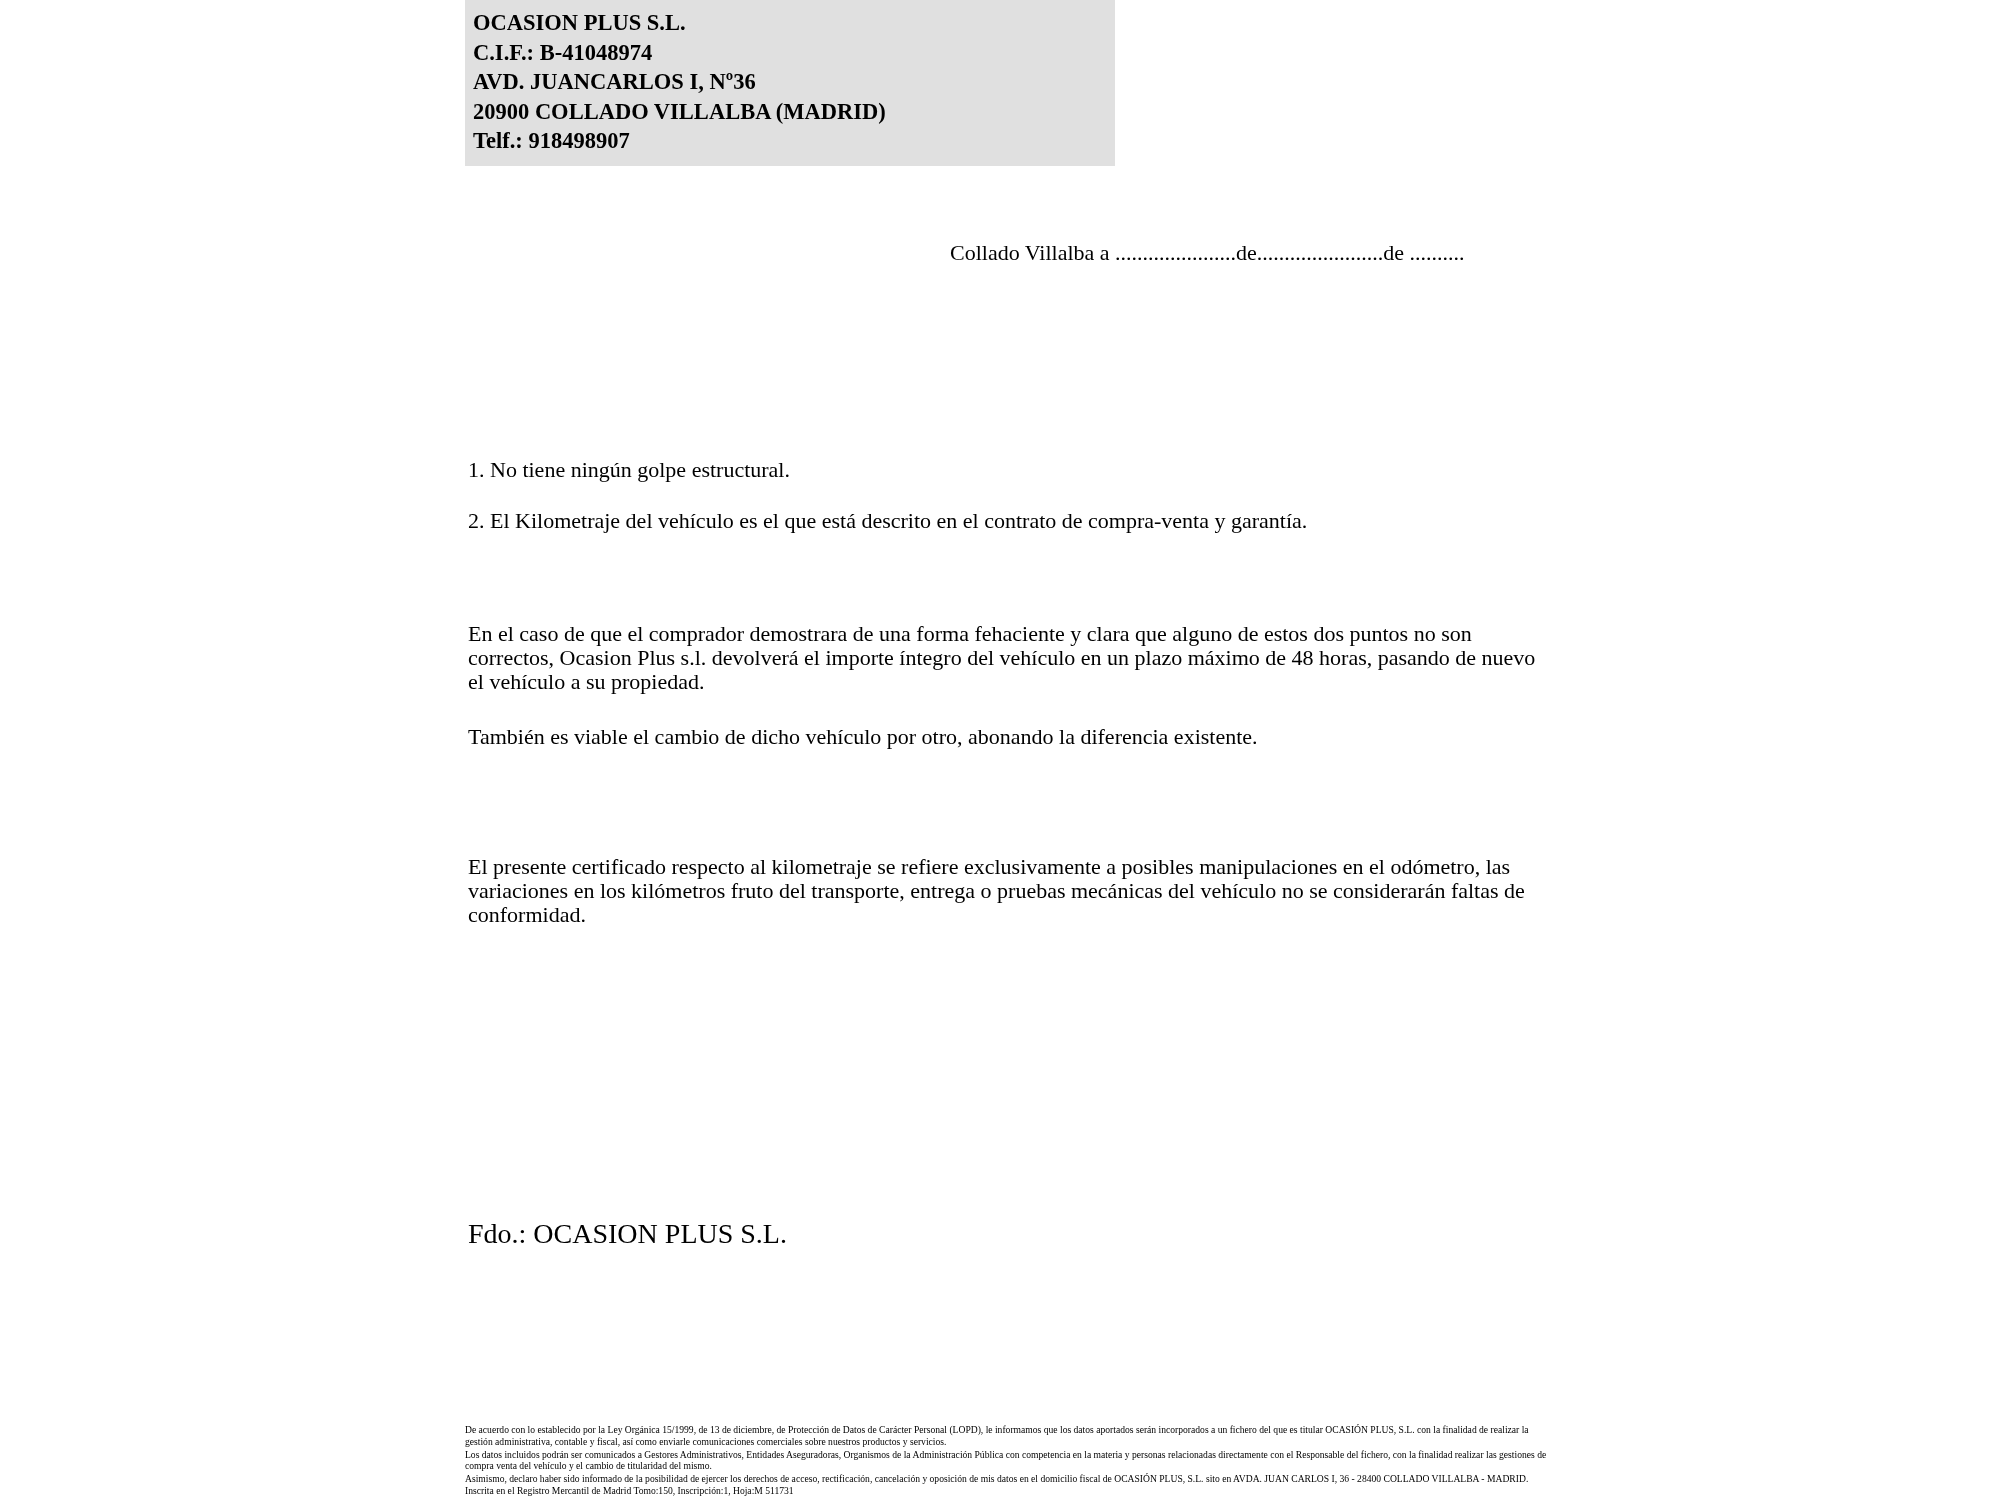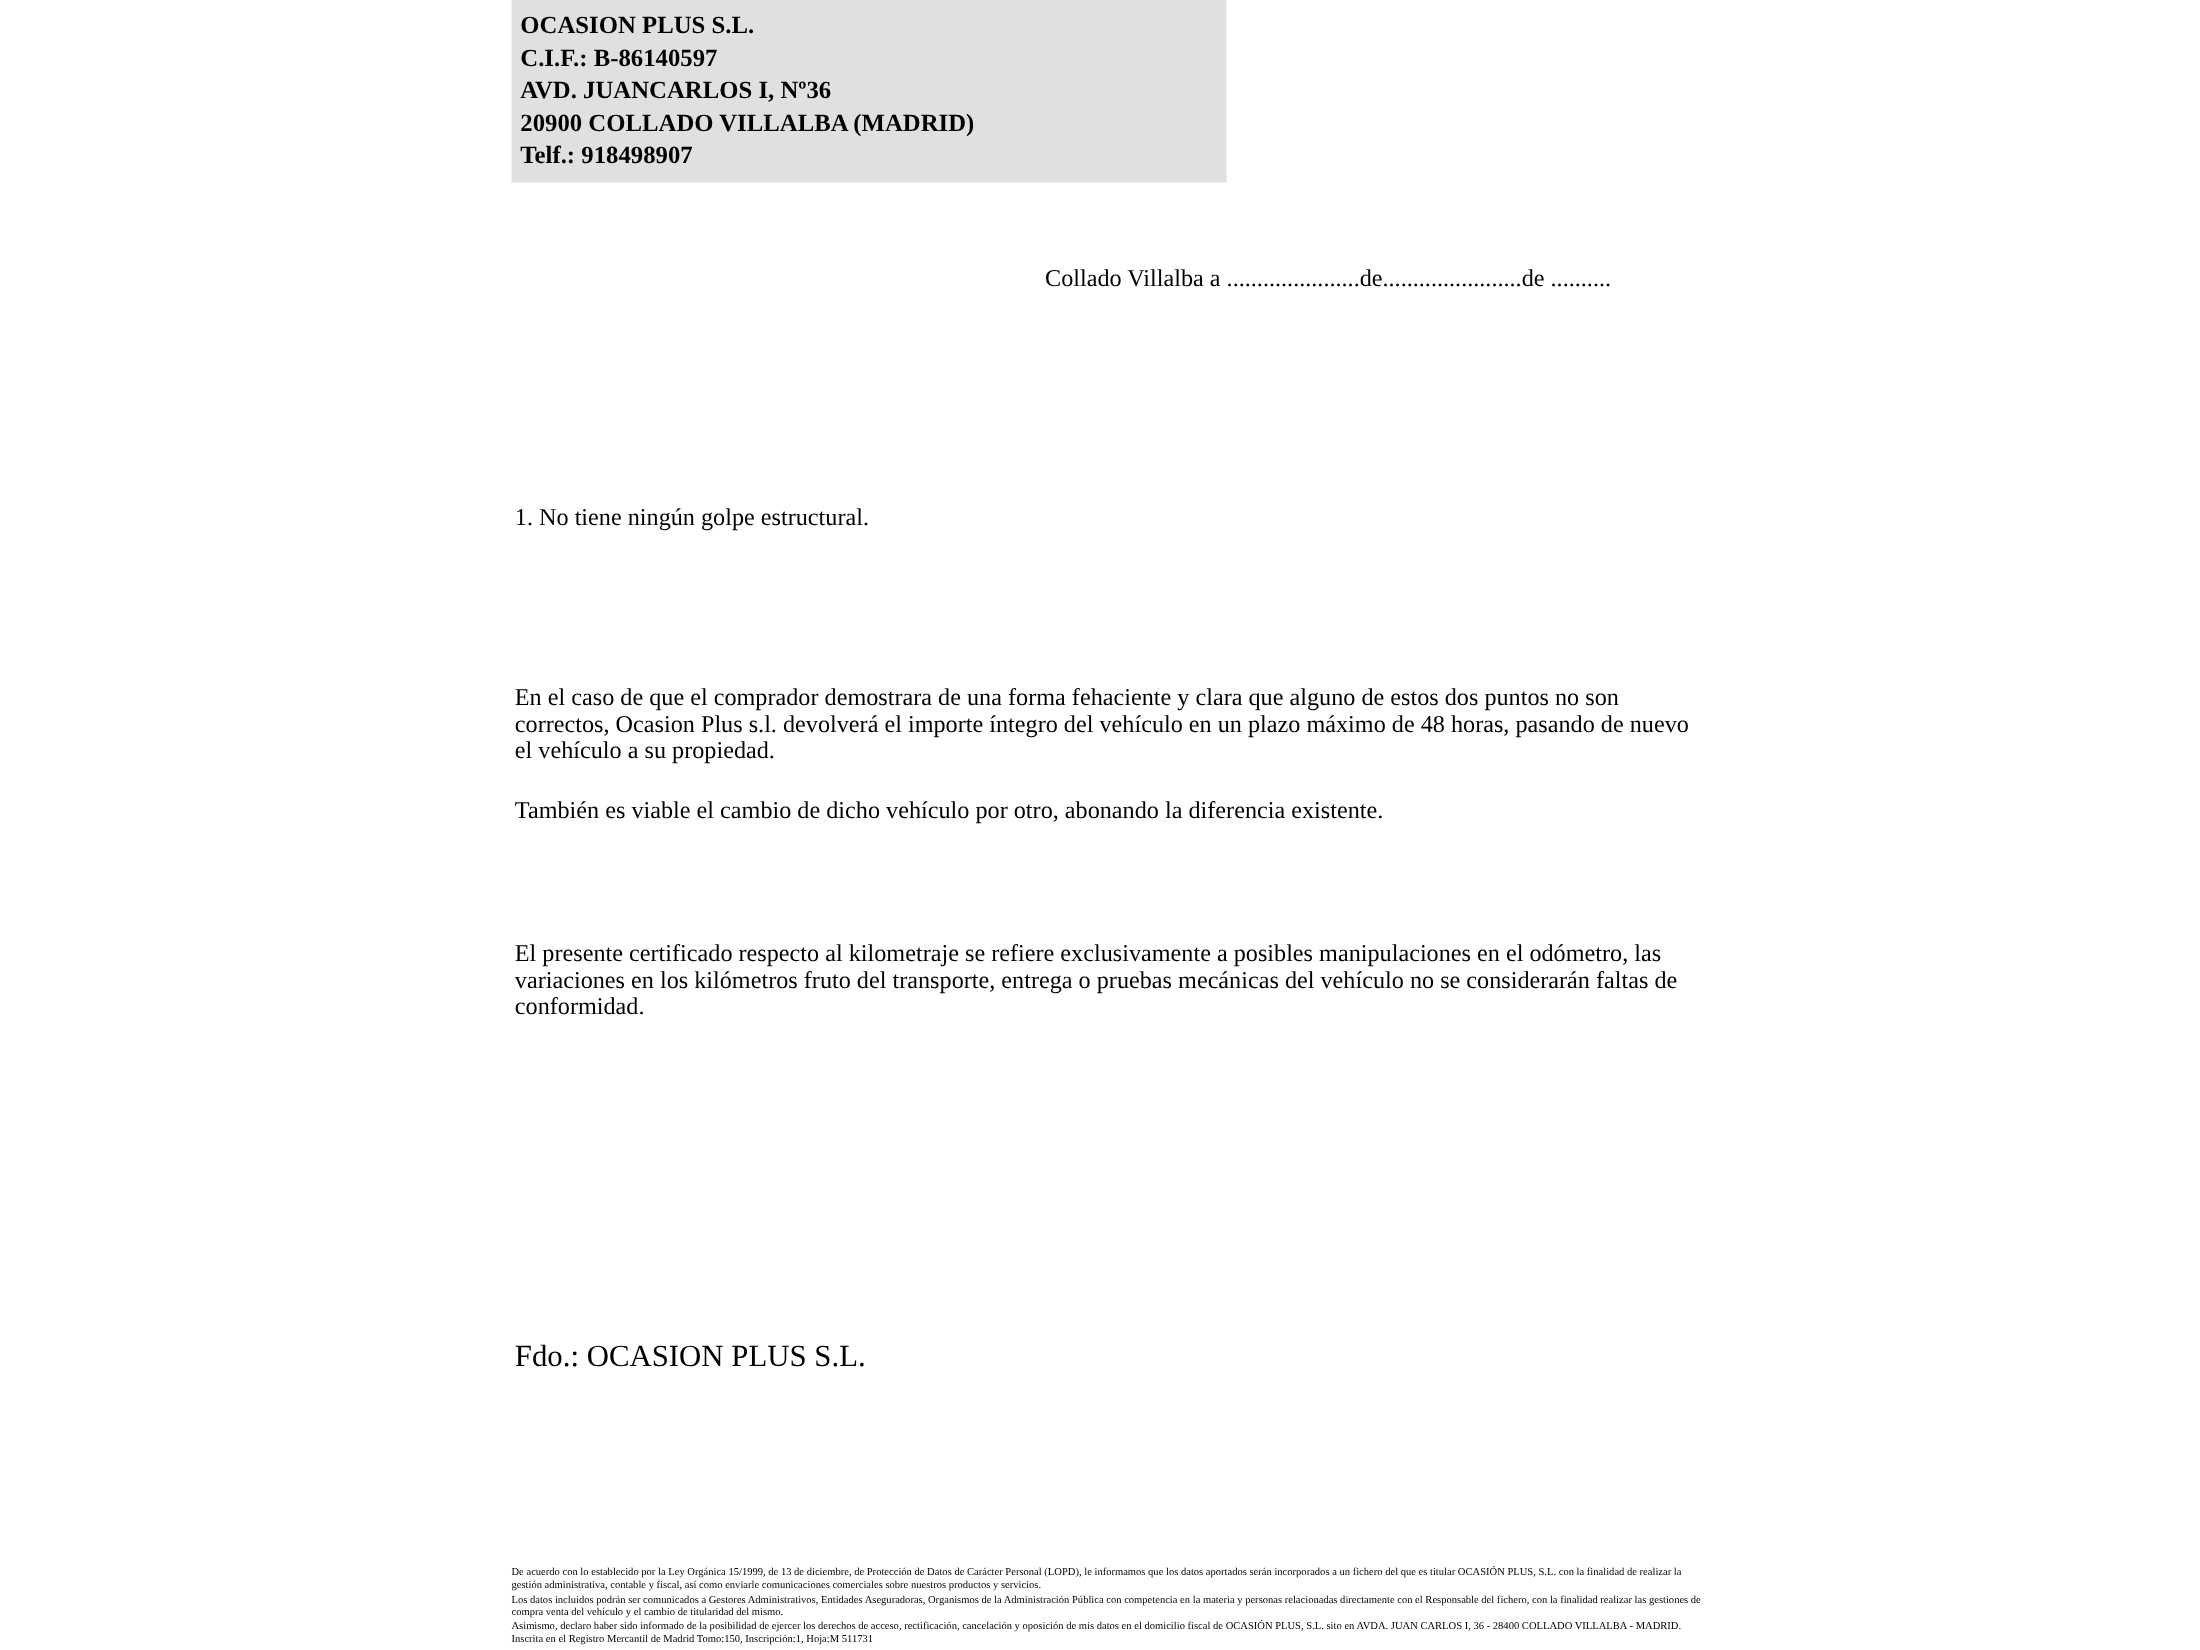--- a/index.html
+++ b/index.html
@@ -116,30 +116,31 @@
     margin-top: 1.5px;
   }
 </style>
 </head>
 <body>
 
 <div class="page">
 
   <div class="letterhead">
     <div class="line">OCASION PLUS S.L.</div>
-    <div class="line">C.I.F.: B-86140597</div>
+    <div class="line">C.I.F.: B-41048974</div>
     <div class="line">AVD. JUANCARLOS I, Nº36</div>
     <div class="line">20900 COLLADO VILLALBA (MADRID)</div>
     <div class="line">Telf.: 918498907</div>
   </div>
 
   <div class="date-line">Collado Villalba a ......................de.......................de ..........</div>
 
 
   <div class="point point-1">1. No tiene ningún golpe estructural.</div>
+  <div class="point point-2">2. El Kilometraje del vehículo es el que está descrito en el contrato de compra-venta y garantía.</div>
 
   <div class="para para-1">En el caso de que el comprador demostrara de una forma fehaciente y clara que alguno de estos dos puntos no son correctos, Ocasion Plus s.l. devolverá el importe íntegro del vehículo en un plazo máximo de 48 horas, pasando de nuevo el vehículo a su propiedad.</div>
   <div class="para para-2">También es viable el cambio de dicho vehículo por otro, abonando la diferencia existente.</div>
   <div class="para para-4">El presente certificado respecto al kilometraje se refiere exclusivamente a posibles manipulaciones en el odómetro, las variaciones en los kilómetros fruto del transporte, entrega o pruebas mecánicas del vehículo no se considerarán faltas de conformidad.</div>
 
   <div class="signature">Fdo.: OCASION PLUS S.L.</div>
 
   <div class="legal">
     <p>De acuerdo con lo establecido por la Ley Orgánica 15/1999, de 13 de diciembre, de Protección de Datos de Carácter Personal (LOPD), le informamos que los datos aportados serán incorporados a un fichero del que es titular OCASIÓN PLUS, S.L. con la finalidad de realizar la gestión administrativa, contable y fiscal, así como enviarle comunicaciones comerciales sobre nuestros productos y servicios.</p>
     <p class="gap">Los datos incluidos podrán ser comunicados a Gestores Administrativos, Entidades Aseguradoras, Organismos de la Administración Pública con competencia en la materia y personas relacionadas directamente con el Responsable del fichero, con la finalidad realizar las gestiones de compra venta del vehículo y el cambio de titularidad del mismo.</p>

